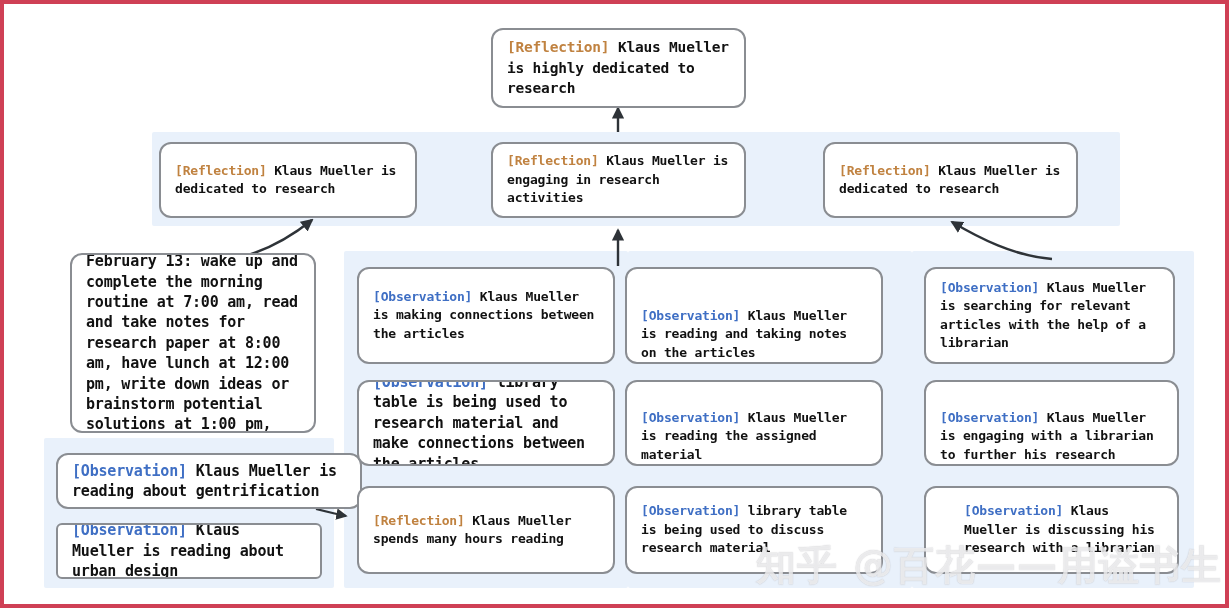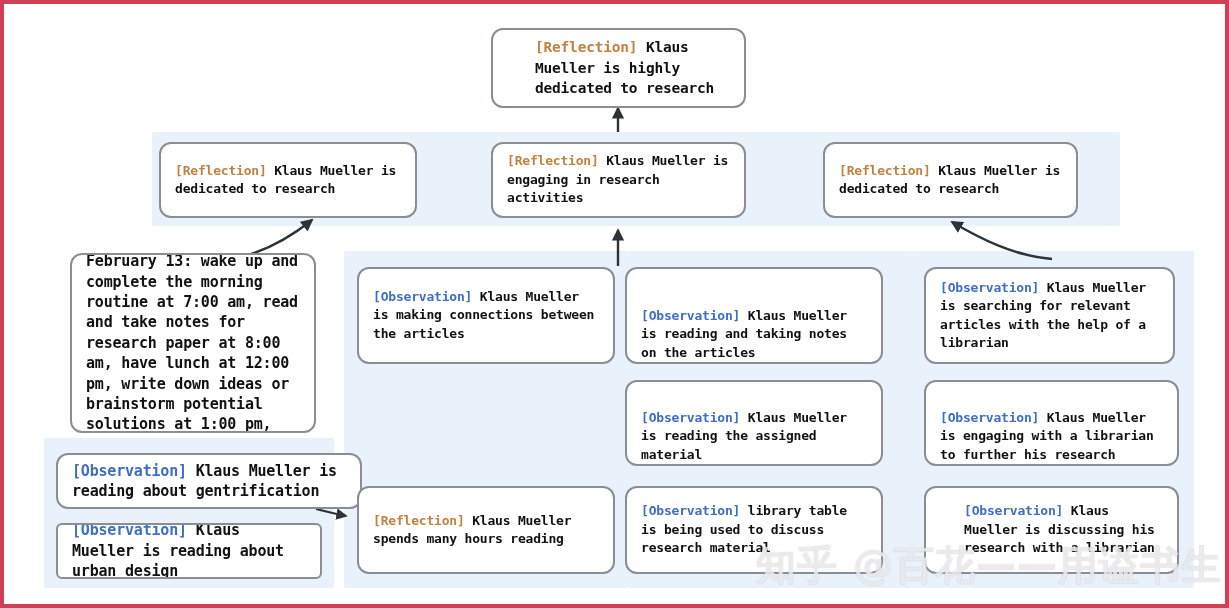--- a/index.html
+++ b/index.html
@@ -32,21 +32,21 @@
     line-height:1.42;
     letter-spacing:-0.2px;
     display:flex;
     align-items:center;
     overflow:hidden;
   }
   .node .inner{padding:0 14px;width:100%;}
   .tag-reflection{color:#c08240;font-weight:bold;}
   .tag-observation{color:#3f6fc4;font-weight:bold;}
   .tag-plan{color:#a03040;font-weight:bold;}
-  .fs15{font-size:14.5px;padding-left:28px;}
+  .fs15{font-size:14.5px;}
   .fs13{font-size:13px;}
   .fs11{font-size:15px;line-height:1.36;}
   svg.arrows{position:absolute;left:0;top:0;width:1229px;height:608px;pointer-events:none;}
   .watermark{
     position:absolute;
     left:752px;top:534px;
     font-family:"DejaVu Sans", sans-serif;
     font-size:40px;
     font-weight:bold;
     color:rgba(255,255,255,0.72);
@@ -133,20 +133,26 @@
     </div>
   </div>
 
   <div class="node fs13" style="left:353px;top:263px;width:258px;height:97px;">
     <div class="inner">
       <span class="tag-observation">[Observation] </span>
       <span>Klaus Mueller is making connections between the articles</span>
     </div>
   </div>
 
+  <div class="node fs11" style="left:353px;top:376px;width:258px;height:86px;">
+    <div class="inner">
+      <span class="tag-observation">[Observation] </span>
+      <span>library table is being used to research material and make connections between the articles</span>
+    </div>
+  </div>
 
   <div class="node fs13" style="left:353px;top:482px;width:258px;height:88px;">
     <div class="inner">
       <span class="tag-reflection">[Reflection] </span>
       <span>Klaus Mueller spends many hours reading</span>
     </div>
   </div>
 
   <div class="node fs13" style="left:621px;top:263px;width:258px;height:97px;align-items:flex-end;">
     <div class="inner">

